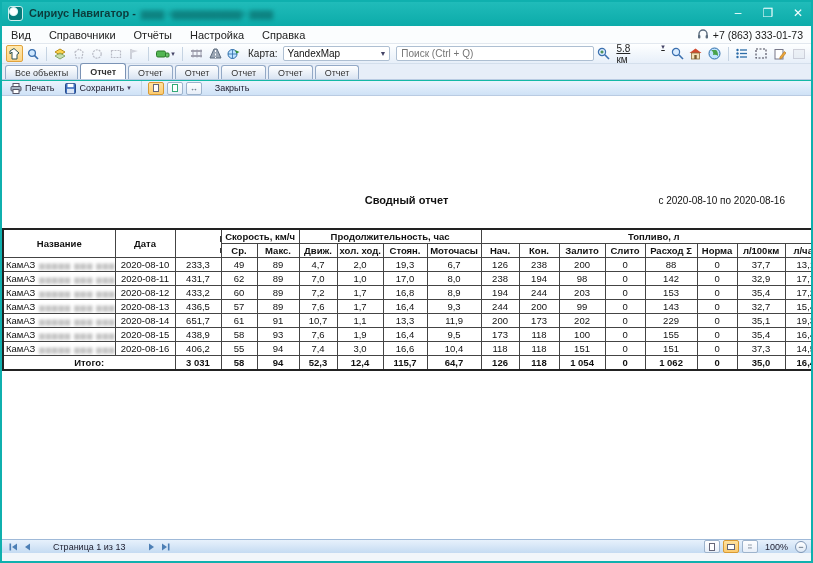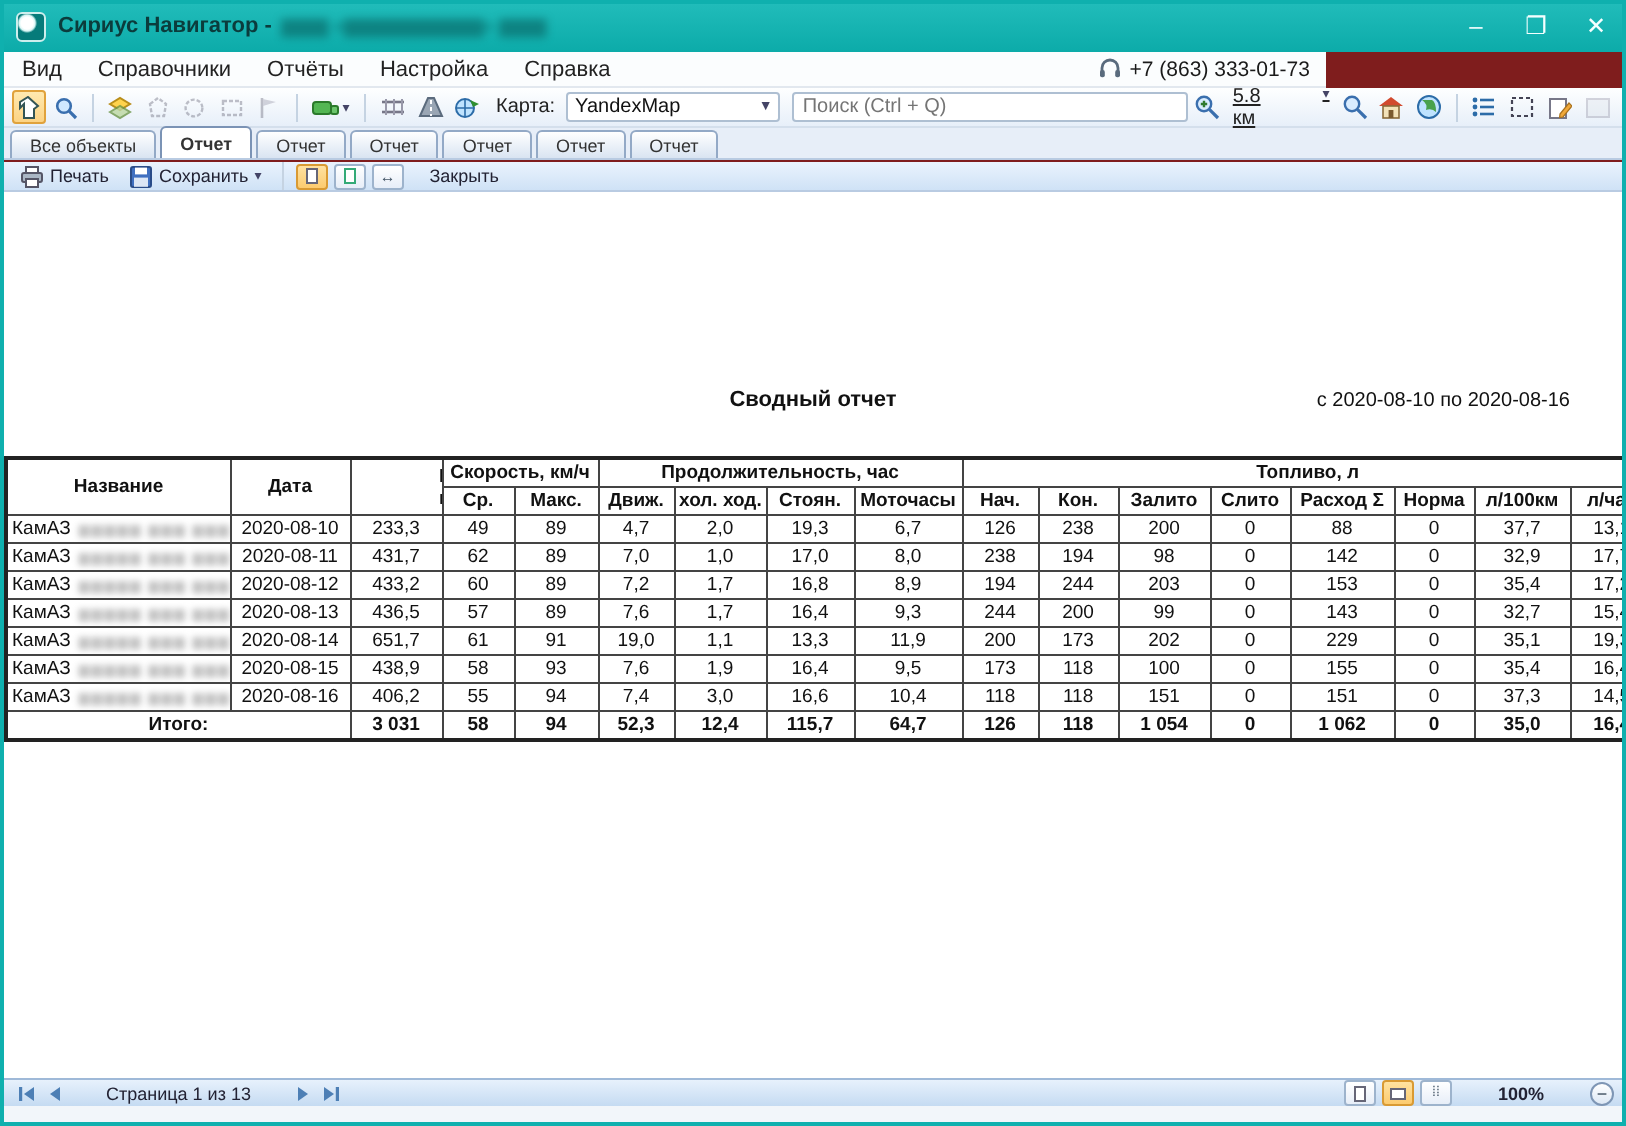--- a/index.html
+++ b/index.html
@@ -1,33 +1,33 @@
 <!DOCTYPE html>
 <html><head>
 <meta charset="utf-8">
 <style>
   * { margin:0; padding:0; box-sizing:border-box; }
   html,body { background:#eef3f6; font-family:"Liberation Sans", sans-serif; }
-  .window { position:relative; width:813px; height:563px; background:#7f1d1d;
+  .window { position:relative; width:813px; height:563px; background:#14b8a6;
             border:2px solid #0fb0ae; overflow:hidden; }
 
   
   .titlebar { position:absolute; left:-2px; top:-2px; width:813px; height:26px;
               background:linear-gradient(#22bdbb,#0cabA9); display:flex; align-items:center; }
   .app-icon { width:15px; height:15px; margin:0 6px 0 8px; border-radius:3px;
               background:radial-gradient(circle at 35% 35%, #ffffff 0 3px, #d9f5f4 4px, #067b7a 5px);
               border:1px solid #cdeeed; }
   .title-text { font-size:11px; color:#0b3c3c; font-weight:bold; }
   .blur-title { filter:blur(2px); opacity:.7; color:#0a6f6e; font-size:10px; margin-left:5px; font-weight:bold; }
   .win-controls { margin-left:auto; display:flex; height:100%; }
   .win-btn { width:30px; height:100%; display:flex; align-items:center; justify-content:center;
              color:#f4ffff; font-size:12px; cursor:default; }
 
   
-  .menubar { position:absolute; left:0; top:24px; width:661px; height:18px; background:#fbfdfe;
+  .menubar { position:absolute; left:0; top:24px; width:809px; height:18px; background:#fbfdfe;
              border-bottom:1px solid #e2e8ef; display:flex; align-items:center; font-size:11px; color:#222; }
   .menu-item { padding:1px 9px; cursor:default; }
   .menu-right { margin-left:auto; display:flex; align-items:center; gap:4px; padding-right:8px;
                 font-size:10.5px; color:#1a1a1a; }
 
   
   .toolbar { position:absolute; left:0; top:42px; width:809px; height:20px;
              background:linear-gradient(#feffff,#e7eff9); border-bottom:1px solid #d4dfec;
              display:flex; align-items:center; padding:0 4px; gap:2px; font-size:10px; }
   .tbtn { width:18px; height:17px; display:flex; align-items:center; justify-content:center;
@@ -80,21 +80,21 @@
   tr.total td { font-weight:bold; }
   td.total-label { text-align:right; padding-right:4px; }
 
   
   .pagebar { position:absolute; left:0; top:537px; width:809px; height:14px;
              background:linear-gradient(#e7f1fc,#c5dbf2); border-top:1px solid #9fb9d8;
              display:flex; align-items:center; font-size:9px; color:#223; padding:0 4px; }
   .navbtn { width:14px; height:12px; display:flex; align-items:center; justify-content:center; border-radius:2px; }
   .page-text { margin:0 19px; }
   .pb-right { margin-left:auto; display:flex; align-items:center; gap:3px; }
-  .zoom-pct { margin:0 20px; color:#223;font-weight:bold; }
+  .zoom-pct { margin:0 4px; color:#223; }
   .minus-circle { width:12px; height:12px; border-radius:50%; border:1px solid #7e96b5;
                   background:linear-gradient(#fff,#dde8f5); display:flex; align-items:center;
                   justify-content:center; font-size:9px; color:#345; line-height:10px; }
 
   .bottom-strip { position:absolute; left:0; top:551px; width:809px; height:10px; background:#f2f6fa; }
 
   svg { display:block; }
 </style>
 </head>
 <body>
@@ -438,21 +438,21 @@
             <td>0</td>
             <td>32,7</td>
             <td>15,4</td>
           </tr>
           <tr>
             <td class="name-cell"><span>КамАЗ</span><span class="blur-name">▆▆▆▆▆ ▆▆▆ ▆▆▆</span></td>
             <td>2020-08-14</td>
             <td>651,7</td>
             <td>61</td>
             <td>91</td>
-            <td>19,0</td>
+            <td>10,7</td>
             <td>1,1</td>
             <td>13,3</td>
             <td>11,9</td>
             <td>200</td>
             <td>173</td>
             <td>202</td>
             <td>0</td>
             <td>229</td>
             <td>0</td>
             <td>35,1</td>

